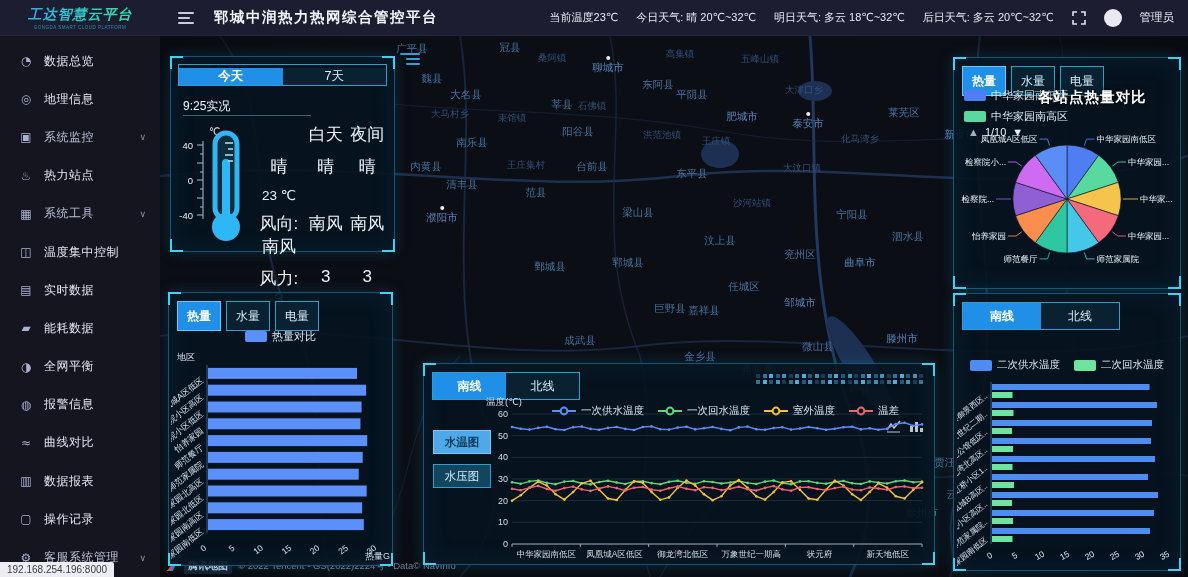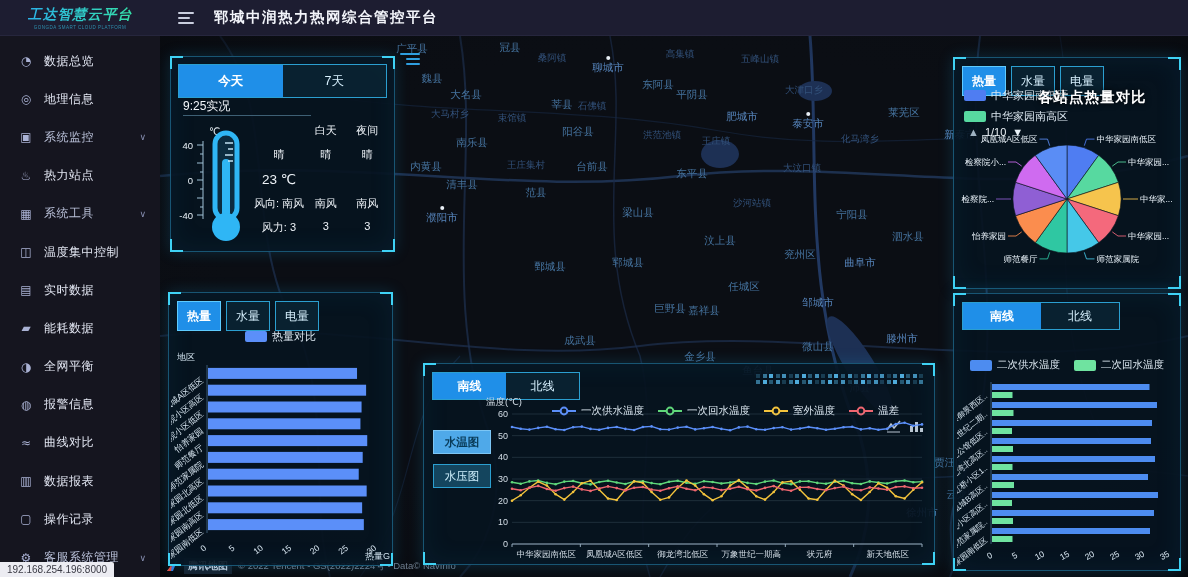--- a/index.html
+++ b/index.html
@@ -71,27 +71,27 @@
   .tab.active { background:#1f8fe8; border-color:#5ecbff; color:#fff; font-weight:bold; }
   .small-tabs .tab { width:44px; height:30px; }
   .seg-tabs { display:flex; gap:0; border:1px solid #2b9fd0; }
   .seg-tabs .tab { border:none; }
   .legend-row { display:flex; align-items:center; justify-content:center; gap:14px; }
   .legend-item { display:flex; align-items:center; gap:5px; cursor:pointer; }
   .legend-swatch { width:22px; height:11px; border-radius:2px; }
   .legend-text { color:#dde8f1; font-size:11px; }
 
   
-  .w-tabs { position:absolute; left:7px; right:7px; top:7px; height:34px; display:flex; border:1px solid #2b9fd0; }
+  .w-tabs { position:absolute; left:7px; right:7px; top:7px; height:22px; display:flex; border:1px solid #2b9fd0;align-items:flex-end; }
   .w-tabs .tab { flex:1; font-size:12.5px; }
   .w-time { position:absolute; left:12px; top:41px; color:#f2f6fb; font-size:12px; }
   .w-divider { position:absolute; left:12px; top:58px; width:128px; height:1px; background:#3e6075; }
   .w-grid { position:absolute; left:82px; right:6px; top:66px; display:grid;
             grid-template-columns:1.25fr 1fr 1fr; row-gap:9px; text-align:center; }
-  .w-grid span { color:#eef3f8; font-size:11px; }
+  .w-grid span { color:#eef3f8; font-size:17px; }
   .w-grid .temp { font-size:13.5px; }
   .w-thermo { position:absolute; left:2px; top:62px; }
 
   
   .pie-legend { position:absolute; left:10px; top:30px; display:flex; flex-direction:column; gap:6px; }
   .pie-title { position:absolute; left:84px; top:30px; color:#fff; font-size:14.5px; font-weight:bold;
                letter-spacing:1px; z-index:3; text-shadow:0 0 6px #000; }
   .pie-pager { position:absolute; left:14px; top:68px; display:flex; align-items:center; gap:6px;
                color:#eef3f8; font-size:11px; }
   .pager-btn { cursor:pointer; font-size:11px; color:#9fb2c2; }
@@ -135,20 +135,31 @@
     <div class="logo">
       <span class="logo-title">工达智慧云平台</span>
       <span class="logo-sub">GONGDA SMART CLOUD PLATFORM</span>
     </div>
     <div class="hamburger">
         <i></i>
         <i></i>
         <i></i>
       </div>
     <span class="page-title">郓城中润热力热网综合管控平台</span>
+    <div class="header-right">
+      <span class="weather-item">当前温度23℃</span>
+      <span class="weather-item">今日天气: 晴 20℃~32℃</span>
+      <span class="weather-item">明日天气: 多云 18℃~32℃</span>
+      <span class="weather-item">后日天气: 多云 20℃~32℃</span>
+      <svg class="fs-icon" viewBox="0 0 14 14">
+        <path d="M1 5V1h4 M9 1h4v4 M13 9v4H9 M5 13H1V9" fill="none" stroke="#dfe3ee" stroke-width="1.6"></path>
+      </svg>
+      <span class="avatar"></span>
+      <span class="user-name">管理员</span>
+    </div>
   </div>
 
   <div class="sidebar" id="sidebar">
       <div class="side-item">
         <span class="side-icon">◔</span>
         <span class="side-label">数据总览</span>
       </div>
       <div class="side-item">
         <span class="side-icon">◎</span>
         <span class="side-label">地理信息</span>
@@ -276,21 +287,21 @@
         <span class="map-label city" style="left: 282px; top: 170px;"><i class="cdot"></i>濮阳市</span>
         <span class="map-label" style="left: 390px; top: 224px;">鄄城县</span>
         <span class="map-label" style="left: 468px; top: 220px;">郓城县</span>
         <span class="map-label" style="left: 560px; top: 198px;">汶上县</span>
         <span class="map-label" style="left: 640px; top: 212px;">兖州区</span>
         <span class="map-label" style="left: 748px; top: 194px;">泗水县</span>
         <span class="map-label city" style="left: 700px; top: 220px;">曲阜市</span>
         <span class="map-label" style="left: 584px; top: 244px;">任城区</span>
         <span class="map-label" style="left: 478px; top: 266px; margin-left: 32px;">巨野县</span>
         <span class="map-label" style="left: 544px; top: 268px;">嘉祥县</span>
-        <span class="map-label city" style="left: 658px; top: 260px;">邹城市</span>
+        <span class="map-label city" style="left: 640px; top: 260px;">邹城市</span>
         <span class="map-label" style="left: 658px; top: 304px;">微山县</span>
         <span class="map-label city" style="left: 742px; top: 296px;">滕州市</span>
         <span class="map-label" style="left: 540px; top: 314px;">金乡县</span>
         <span class="map-label" style="left: 598px; top: 328px;">鱼台县</span>
         <span class="map-label" style="left: 420px; top: 298px;">成武县</span>
         <span class="map-label" style="left: 700px; top: 345px;">沛县</span>
         <span class="map-label" style="left: 640px; top: 370px;">丰县</span>
         <span class="map-label" style="left: 790px; top: 420px;">贾汪区</span>
         <span class="map-label city" style="left: 762px; top: 470px;">徐州市</span>
         <span class="map-label" style="left: 802px; top: 452px;">云龙区</span>

